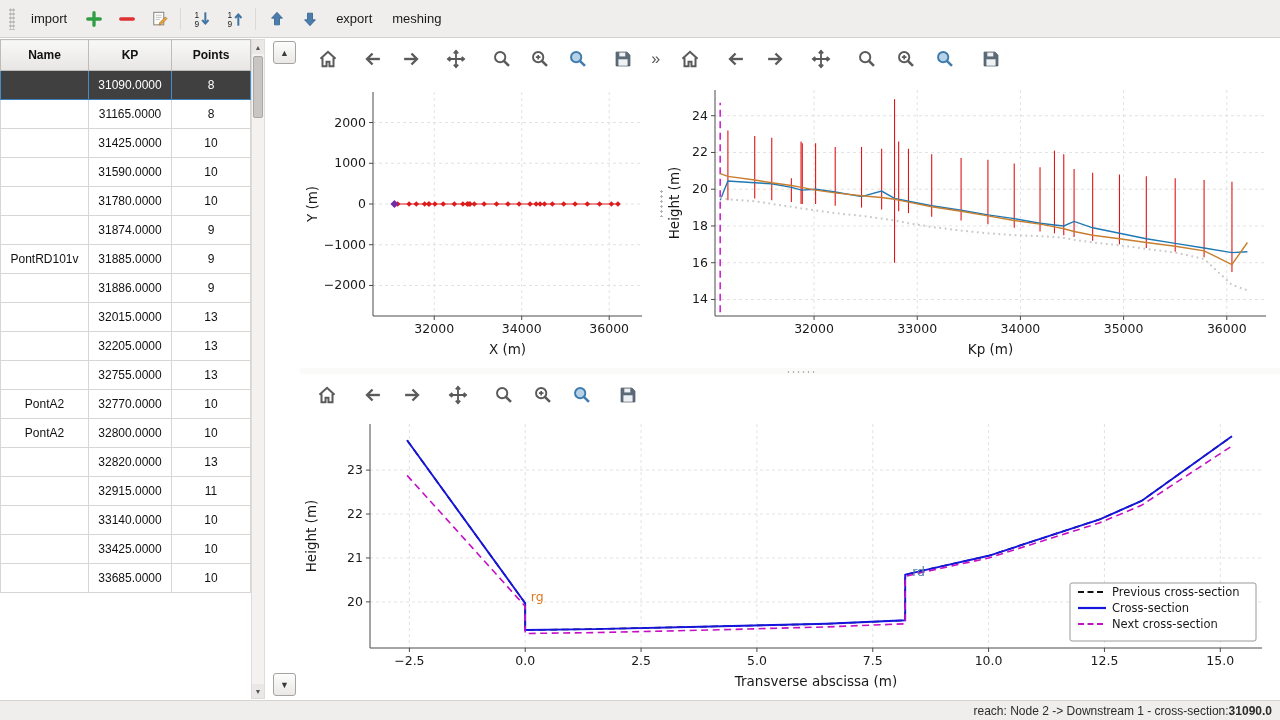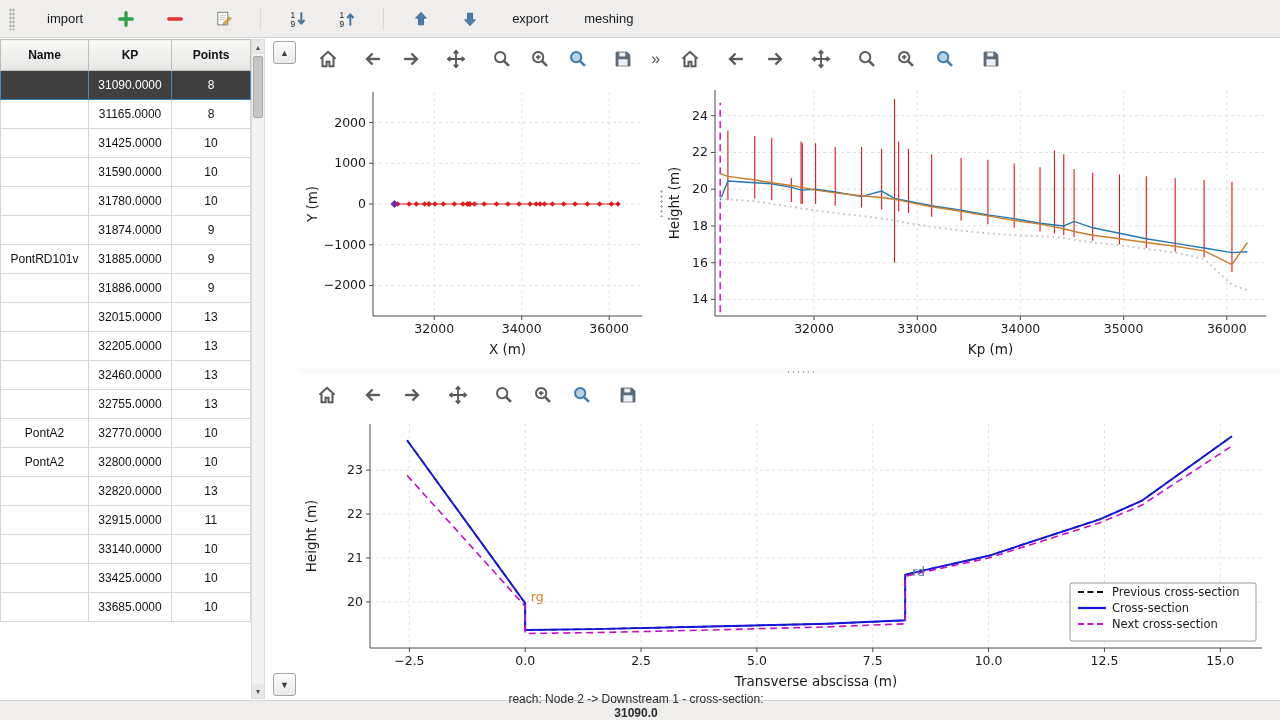--- a/index.html
+++ b/index.html
@@ -2,21 +2,21 @@
 <html><head>
 <meta charset="utf-8">
 <style>
   * { box-sizing: border-box; margin: 0; padding: 0; }
   html,body { width:1280px; height:720px; overflow:hidden; background:#ffffff;
               font-family:"Liberation Sans", sans-serif; position:relative; }
 
   
   .menubar { position:absolute; left:0; top:0; right:0; height:38px;
              background:#efeeec; border-bottom:1px solid #d2d1cf;
-             display:flex; align-items:center; padding:0 4px; gap:18px; }
+             display:flex; align-items:center; padding:0 4px; gap:2px; }
   .mb-handle { width:6px; height:22px; margin:0 5px;
                background-image:radial-gradient(#b8b7b5 1px, transparent 1.3px);
                background-size:3px 4px; }
   .mb-text-btn { padding:4px 9px; font-size:13px; color:#1a1a1a; border-radius:3px; }
   .mb-icon-btn { width:31px; height:27px; display:flex; align-items:center;
                  justify-content:center; border-radius:3px; }
   .mb-sep { width:1px; height:22px; background:#dbdad8; margin:0 3px; }
 
   
   .left-panel { position:absolute; left:0; top:38px; width:300px; bottom:20px; background:#fff; }
@@ -68,21 +68,21 @@
   svg.chart { display:block; background:#fff; }
   .tick   { font:12.5px "DejaVu Sans", sans-serif; fill:#1a1a1a; }
   .axlabel{ font:13.5px "DejaVu Sans", sans-serif; fill:#1a1a1a; }
   .anno   { font:12.5px "DejaVu Sans", sans-serif; }
   .legend-text { font:11.5px "DejaVu Sans", sans-serif; fill:#1a1a1a; }
 
   
   .statusbar { position:absolute; left:0; right:0; bottom:0; height:20px;
                background:#efeeec; border-top:1px solid #d5d4d2; display:flex;
                align-items:center; justify-content:flex-end; padding-right:8px;
-               font-size:12px; color:#2b2b2b;flex-direction:column; }
+               font-size:12px; color:#2b2b2b; }
 </style>
 </head>
 <body>
 
 <div class="menubar">
   <div class="mb-handle"></div>
   <div class="mb-text-btn">
     <span>import</span>
   </div>
   <div class="mb-icon-btn">
@@ -189,25 +189,20 @@
           <td>9</td>
         </tr>
         <tr>
           <td></td>
           <td>32015.0000</td>
           <td>13</td>
         </tr>
         <tr>
           <td></td>
           <td>32205.0000</td>
-          <td>13</td>
-        </tr>
-        <tr>
-          <td></td>
-          <td>32460.0000</td>
           <td>13</td>
         </tr>
         <tr>
           <td></td>
           <td>32755.0000</td>
           <td>13</td>
         </tr>
         <tr>
           <td>PontA2</td>
           <td>32770.0000</td>

